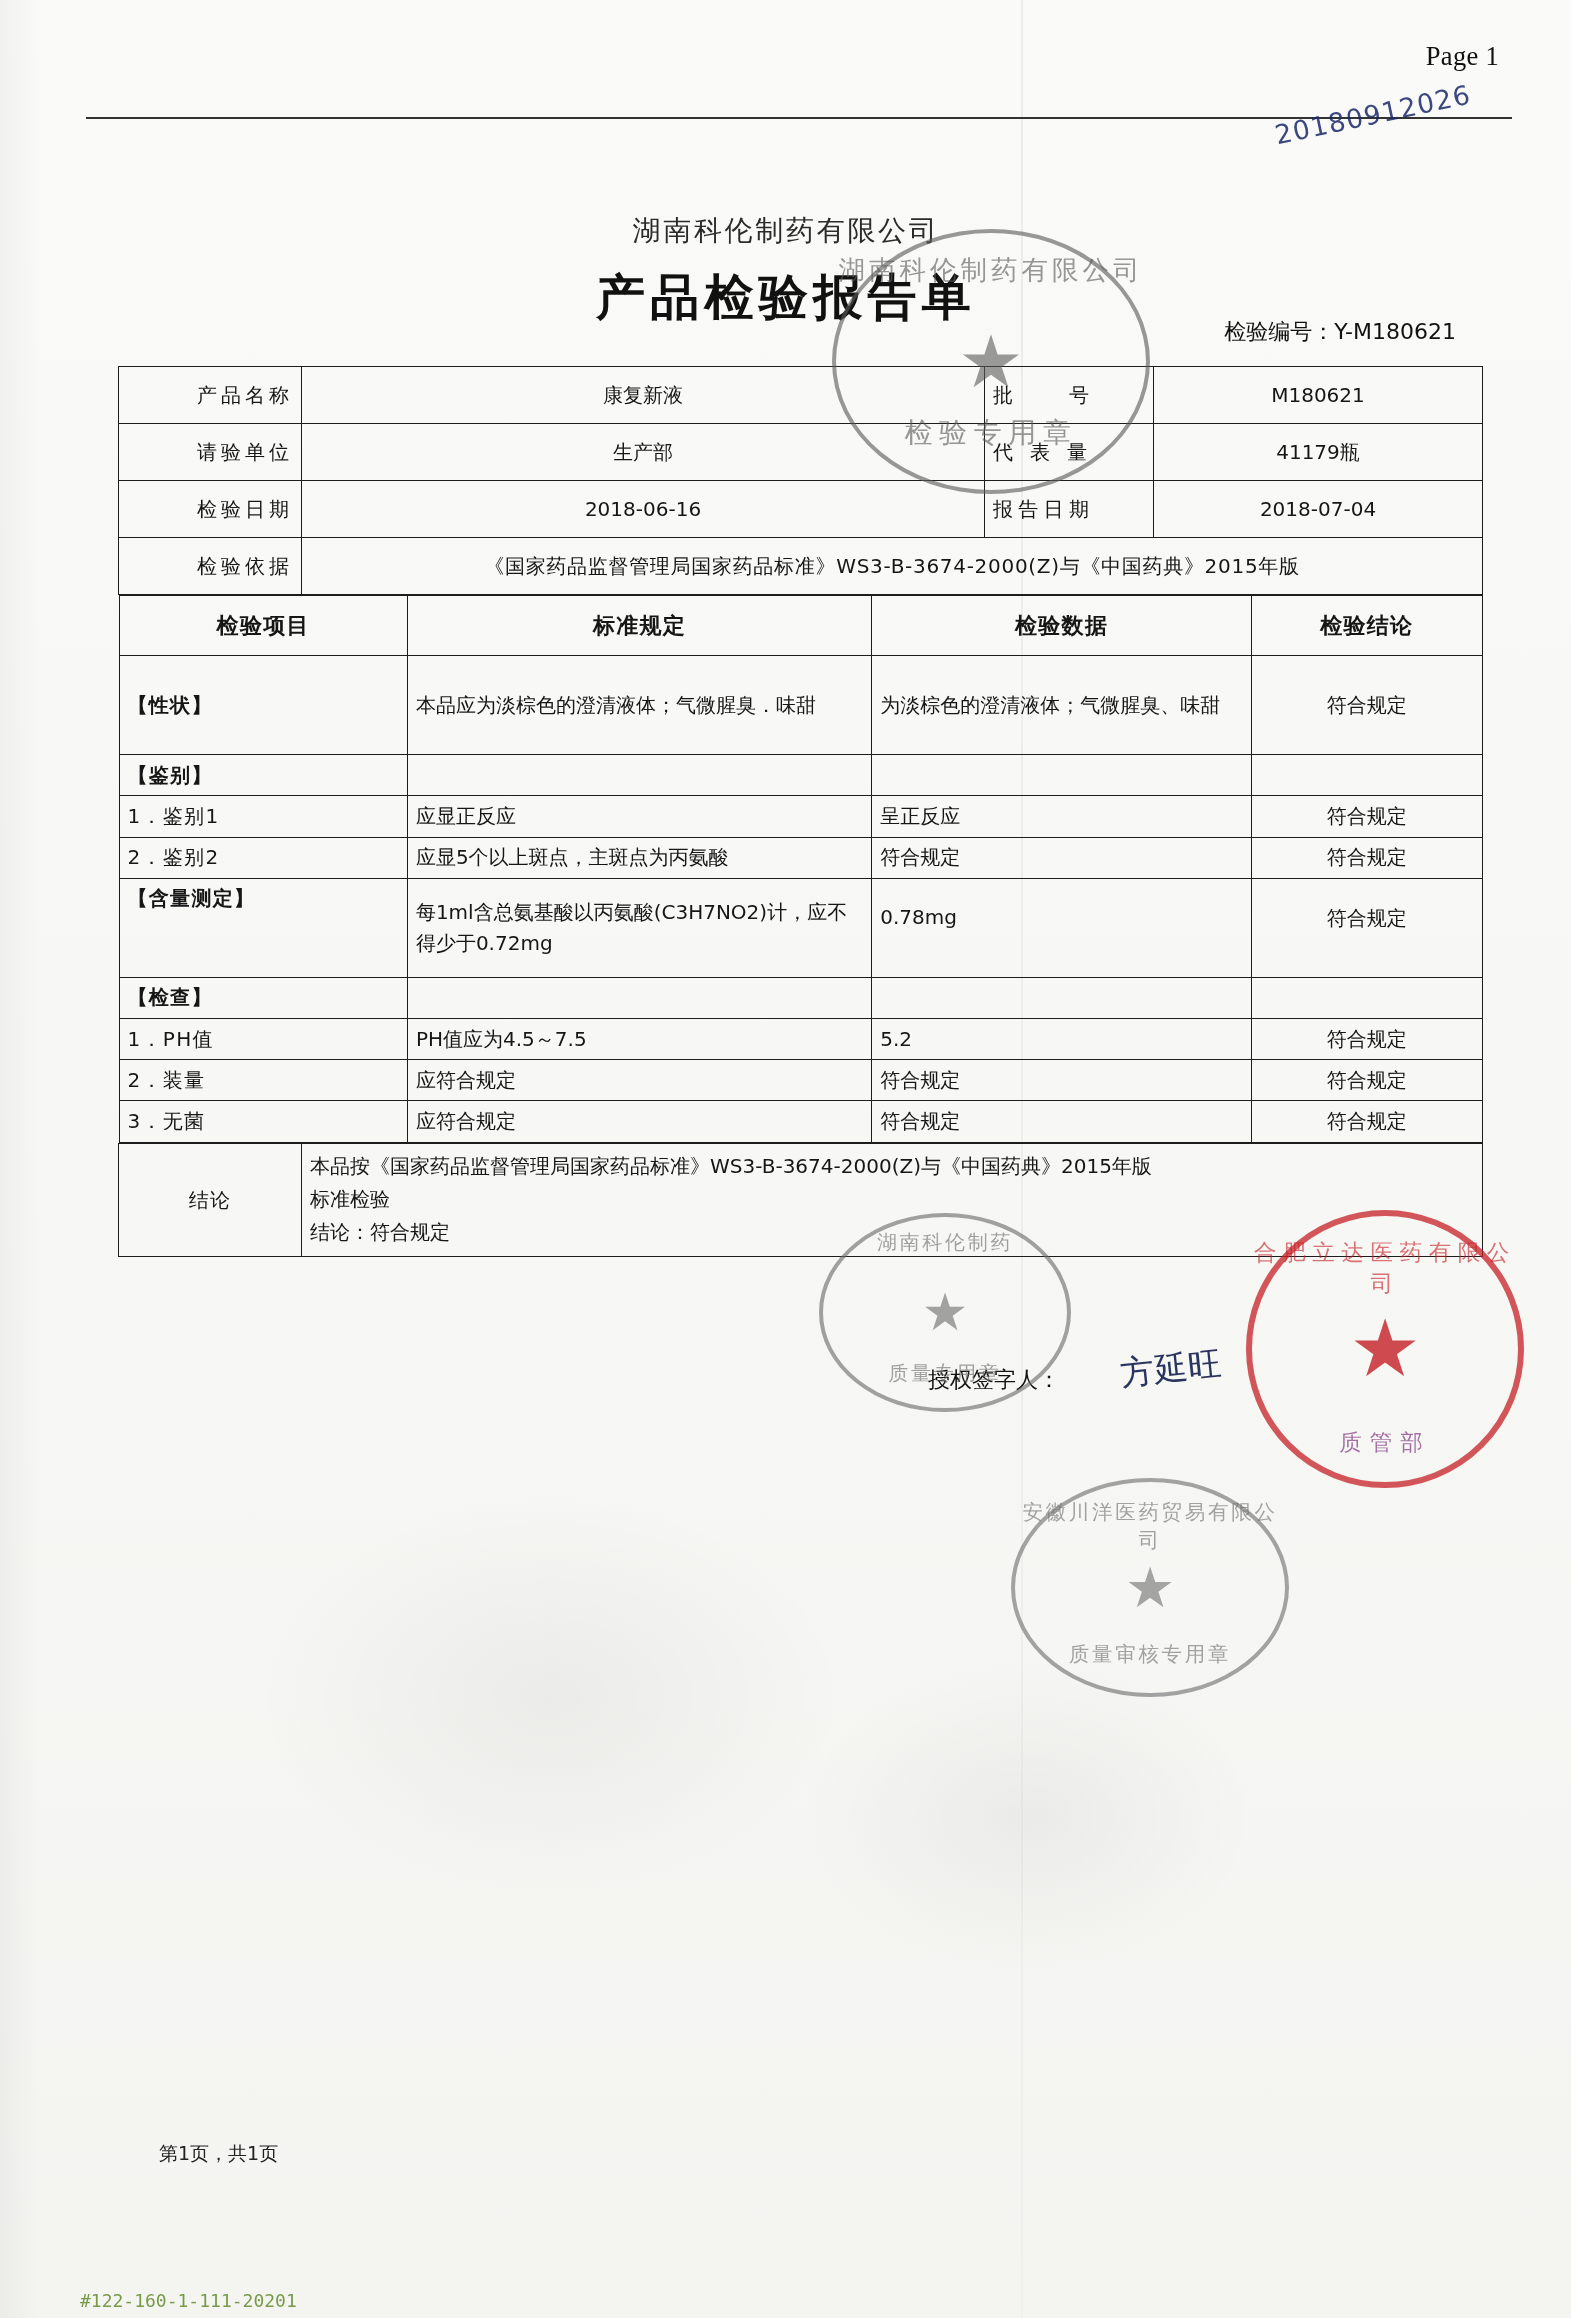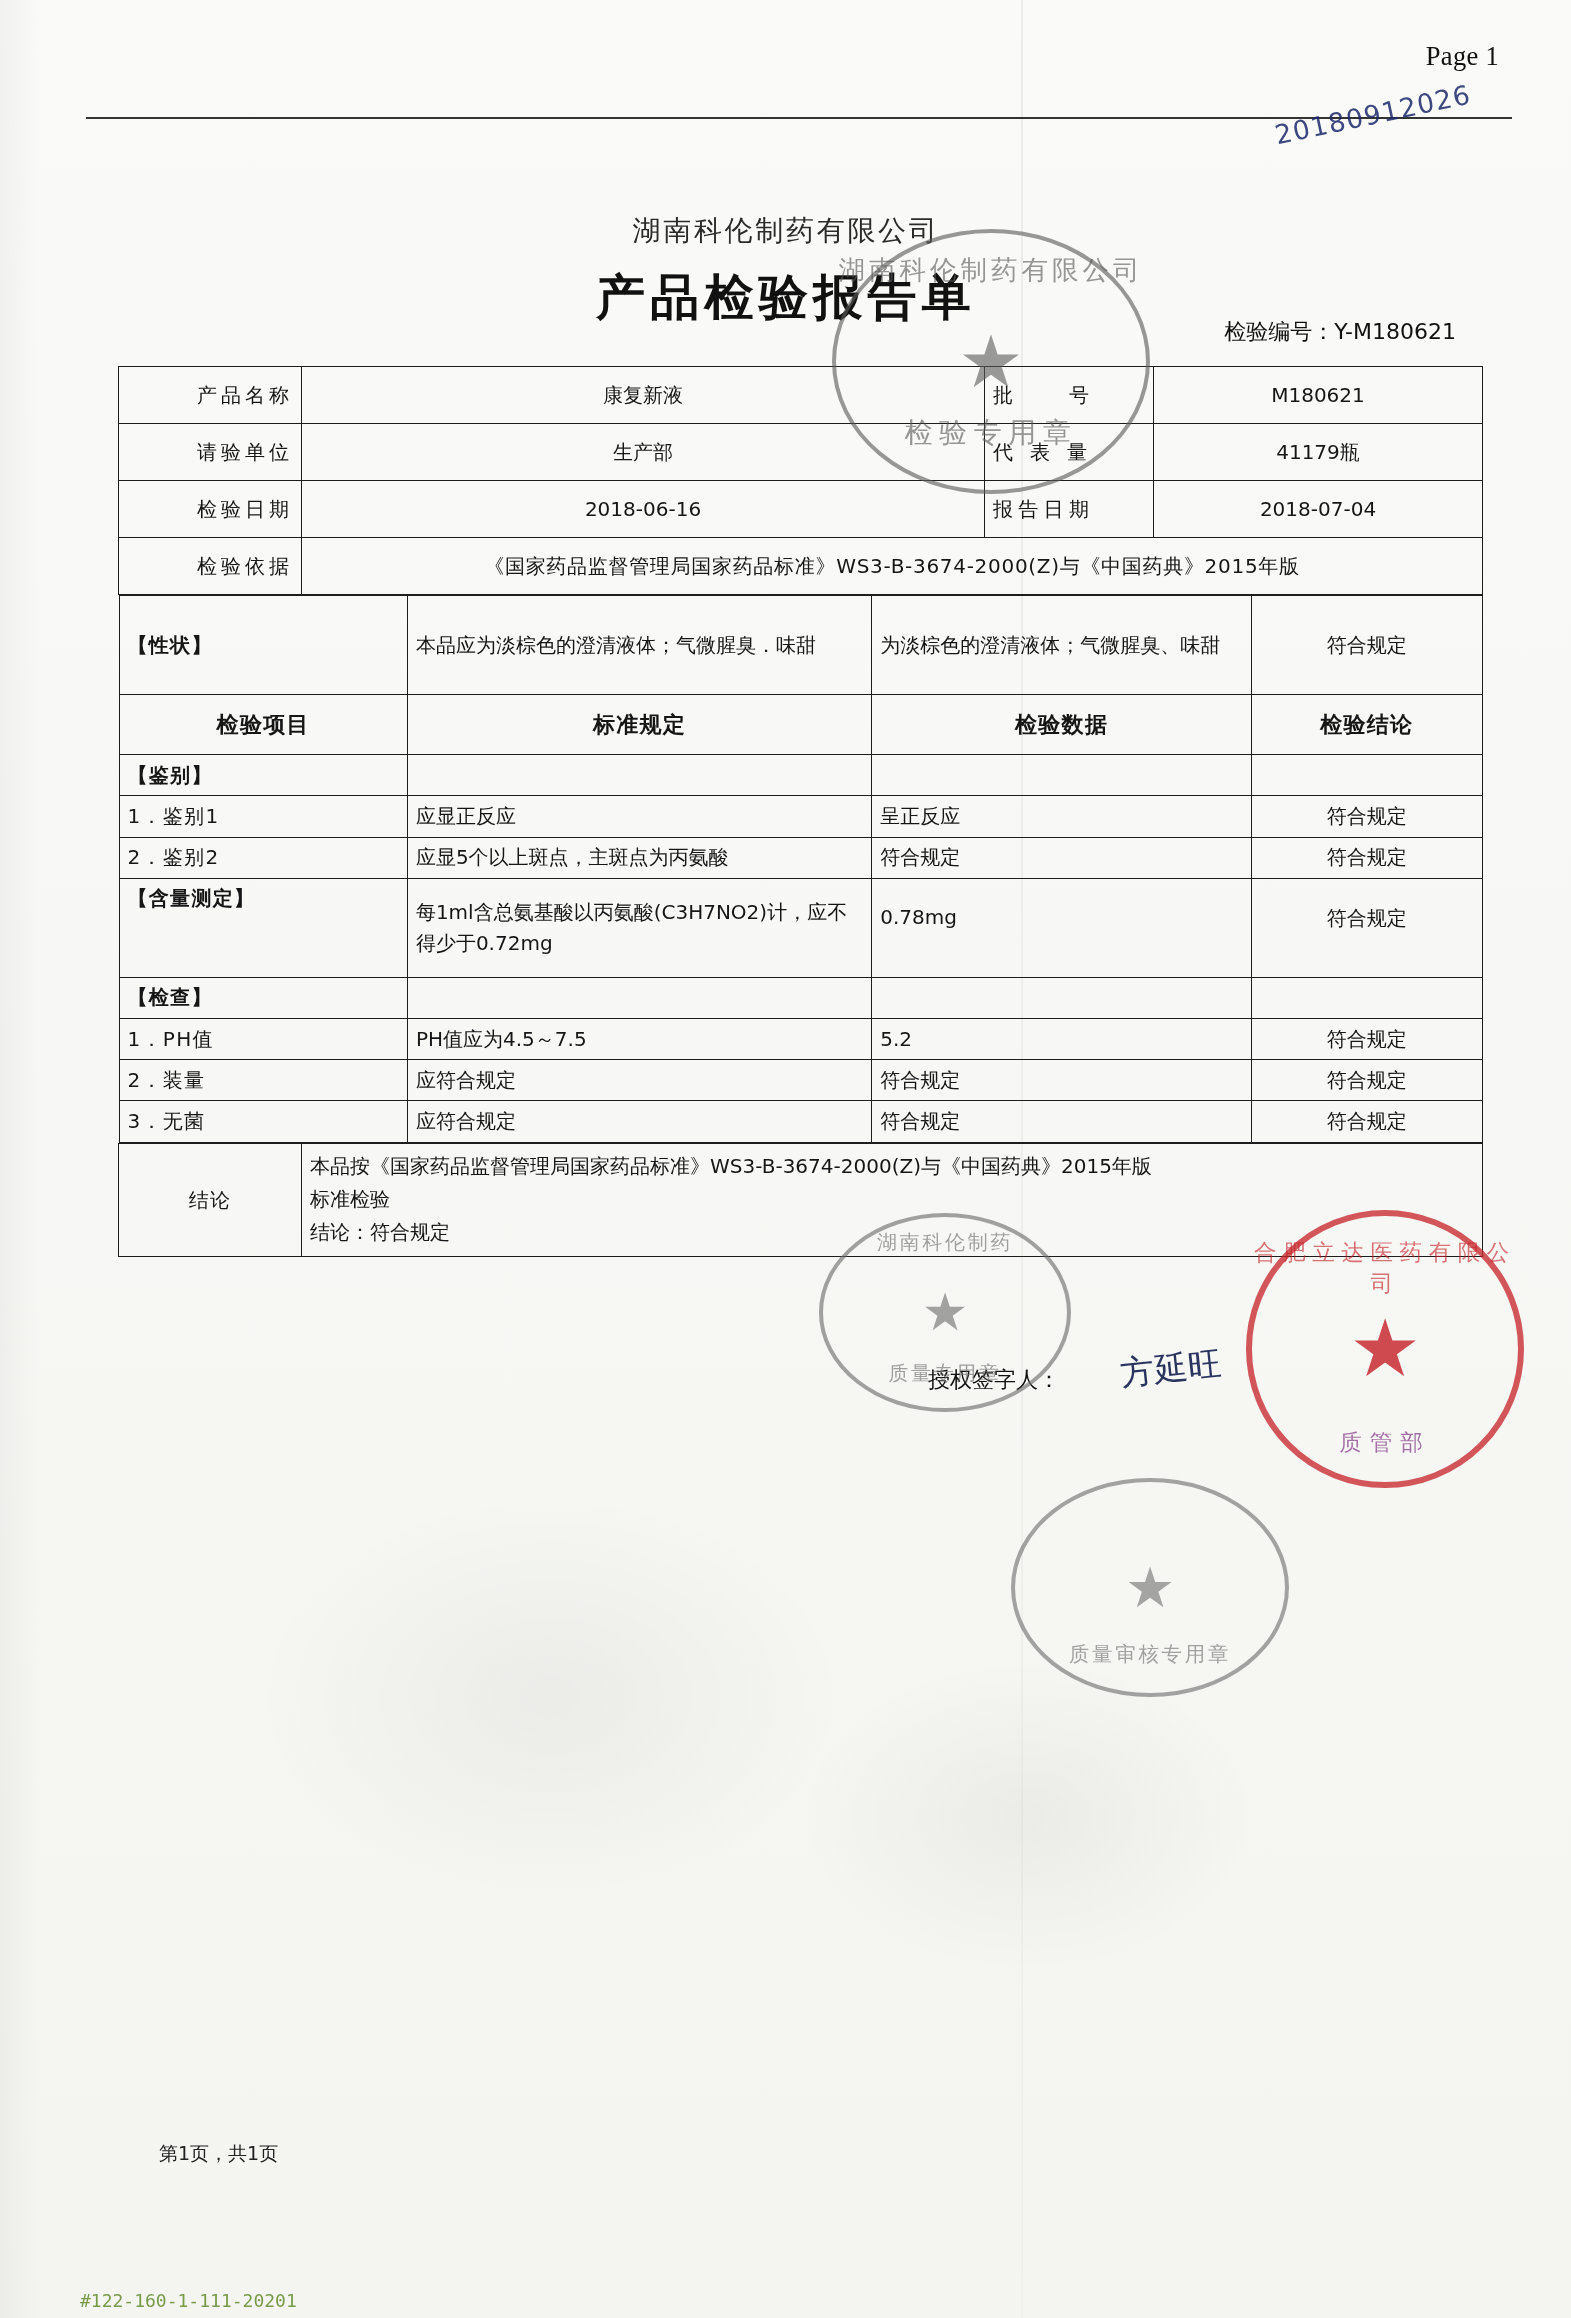--- a/index.html
+++ b/index.html
@@ -211,32 +211,32 @@
     </tr>
     <tr class="rowh">
       <td class="lbl">检验依据</td>
       <td class="basis" colspan="3">《国家药品监督管理局国家药品标准》WS3-B-3674-2000(Z)与《中国药典》2015年版</td>
     </tr>
 
     <tr>
       <td colspan="4" style="padding:0; border:none;">
         <table class="res">
           <tbody>
-                <tr style="height:99px;">
-            <td class="cellpad grp">【性状】</td>
-            <td class="cellpad lh">本品应为淡棕色的澄清液体；气微腥臭．味甜</td>
-            <td class="cellpad lh">为淡棕色的澄清液体；气微腥臭、味甜</td>
-            <td class="cellpad ctr">符合规定</td>
-          </tr>
-
-          <tr>
+                <tr>
             <th class="c-item">检验项目</th>
             <th class="c-std">标准规定</th>
             <th class="c-data">检验数据</th>
             <th class="c-conc">检验结论</th>
+          </tr>
+
+          <tr style="height:99px;">
+            <td class="cellpad grp">【性状】</td>
+            <td class="cellpad lh">本品应为淡棕色的澄清液体；气微腥臭．味甜</td>
+            <td class="cellpad lh">为淡棕色的澄清液体；气微腥臭、味甜</td>
+            <td class="cellpad ctr">符合规定</td>
           </tr>
 
           <tr style="height:41px;">
             <td class="cellpad grp">【鉴别】</td>
             <td class="cellpad"></td>
             <td class="cellpad"></td>
             <td class="cellpad ctr"></td>
           </tr>
 
           <tr style="height:40px;">
@@ -325,18 +325,19 @@
 
   <div class="stamp" id="stamp-red">
     <div class="ring"></div>
     <div class="txt-top">合肥立达医药有限公司</div>
     <div class="star">★</div>
     <div class="txt-bot">质管部</div>
   </div>
 
   <div class="stamp" id="stamp-trade">
     <div class="ring"></div>
+    <div class="txt-top">安徽川洋医药贸易有限公司</div>
     <div class="star">★</div>
     <div class="txt-bot">质量审核专用章</div>
   </div>
 
 </div>
 
 
 </body></html>

